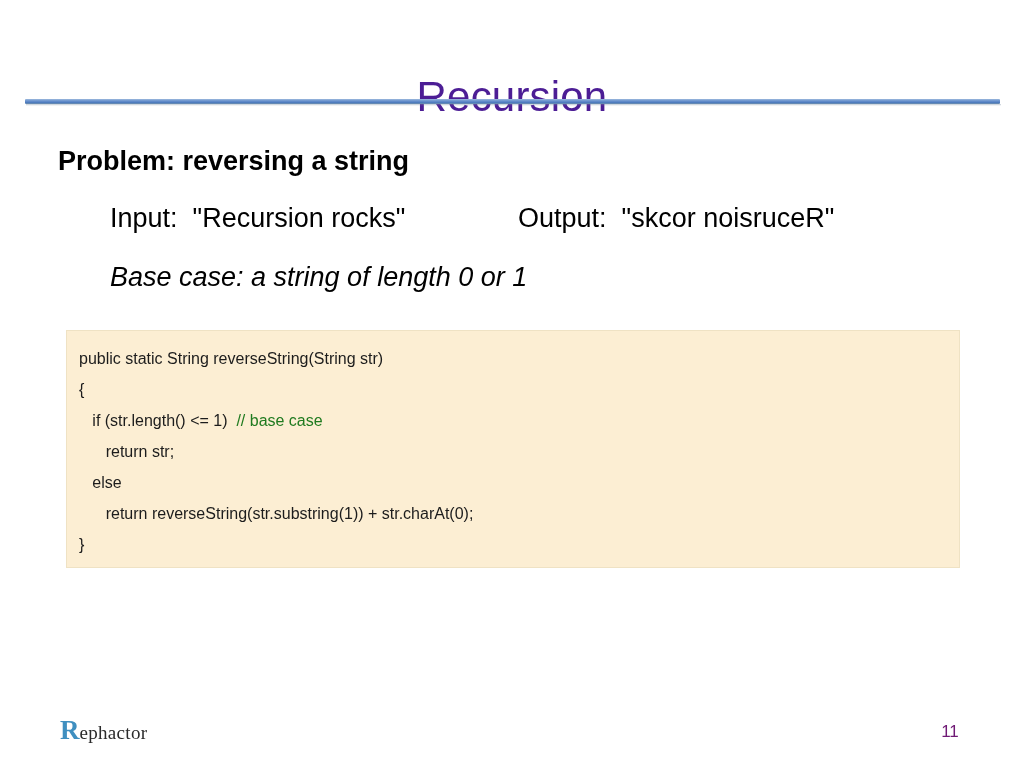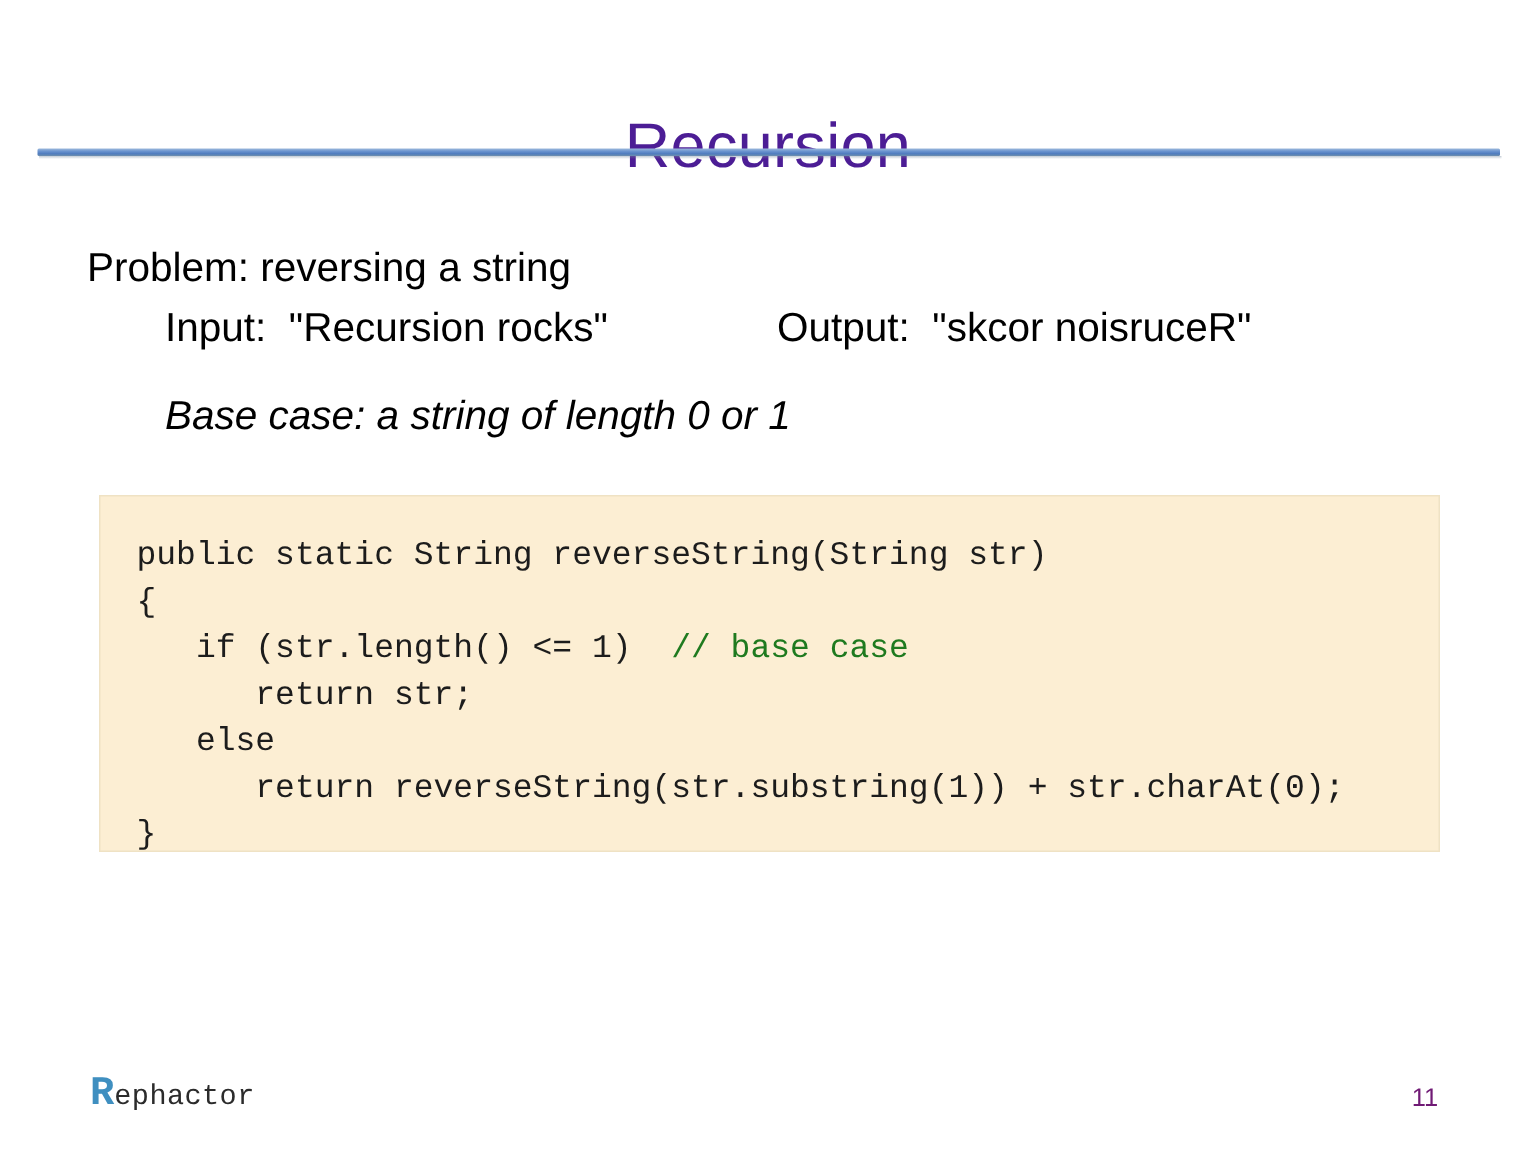--- a/index.html
+++ b/index.html
@@ -51,54 +51,54 @@
 
   
   .body-line {
     position: absolute;
     font-size: 27px;
     font-weight: 400;
     color: #000000;
     white-space: pre;
     line-height: 34px;
   }
-  .line-problem { left: 58px;  top: 161px; }
+  .line-problem { left: 58px;  top: 144px; font-weight: bold; }
   .line-input   { left: 110px; top: 201px; }
   .line-output  { left: 518px; top: 201px; }
   .line-base    { left: 110px; top: 260px; font-style: italic; }
 
   
   .code-block {
     position: absolute;
     left: 66px;
     top: 330px;
     width: 894px;
     height: 238px;
     background: #fceed3;
     border: 1px solid #efe2c4;
     box-sizing: border-box;
     padding: 12px 0 0 12px;
   }
   .code-block pre {
-    margin: 12px;
-    font-family: Liberation Mono, monospace;
-    font-size: 22px;
+    margin: 0;
+    font-family: Liberation Sans, sans-serif;
+    font-size: 16px;
     line-height: 31px;
     color: #1c1c1c;
     white-space: pre;
     letter-spacing: 0px;
   }
   .code-comment { color: #1f7a1f; }
 
   
   .logo {
     position: absolute;
     left: 60px;
     top: 717px;
-    font-family: Liberation Mono, monospace;
+    font-family: Liberation Serif, serif;
     line-height: 1;
     white-space: nowrap;
     text-align: right;
   }
   .logo-r {
     font-size: 27px;
     font-weight: bold;
     color: #3f8fc0;
     vertical-align: baseline;
   }

